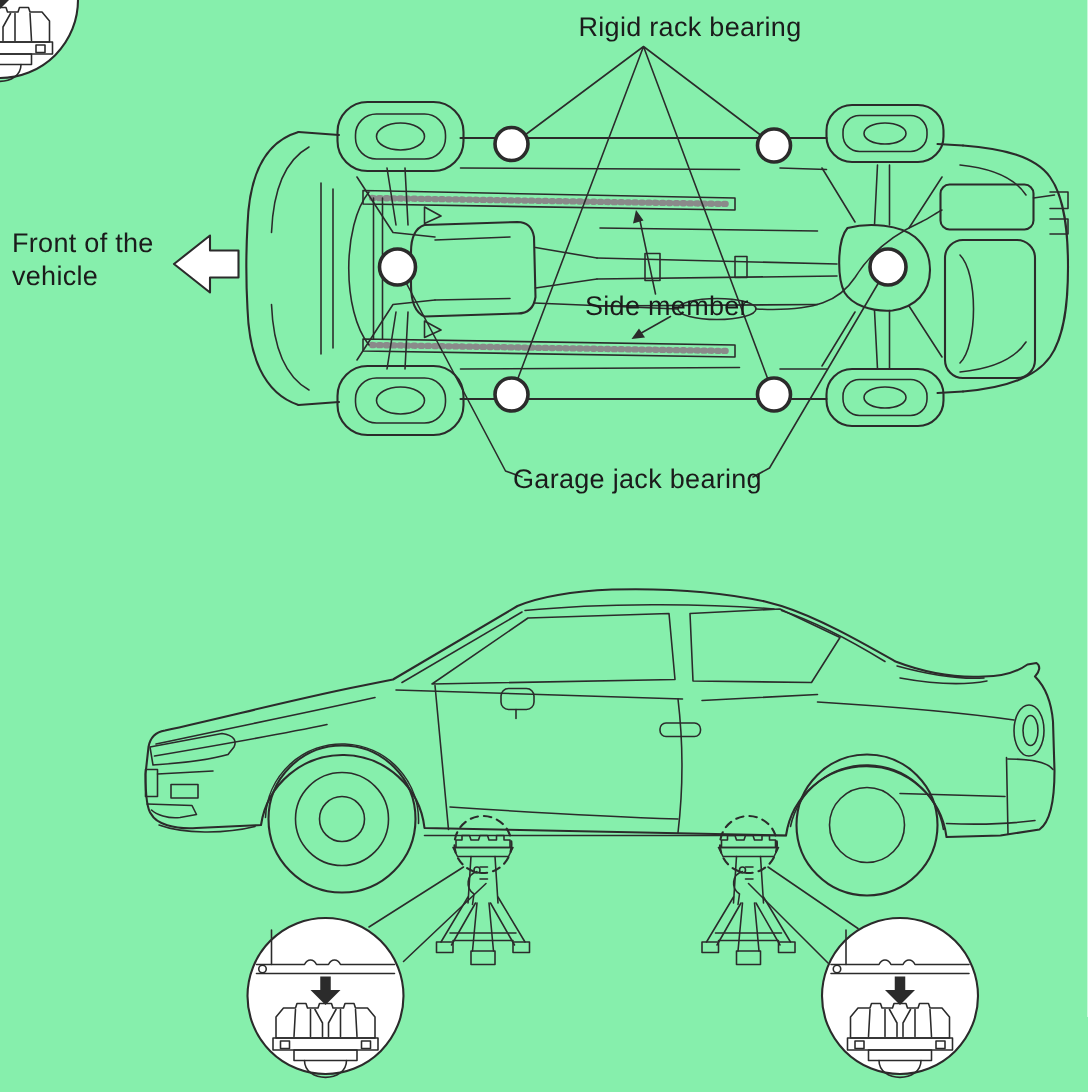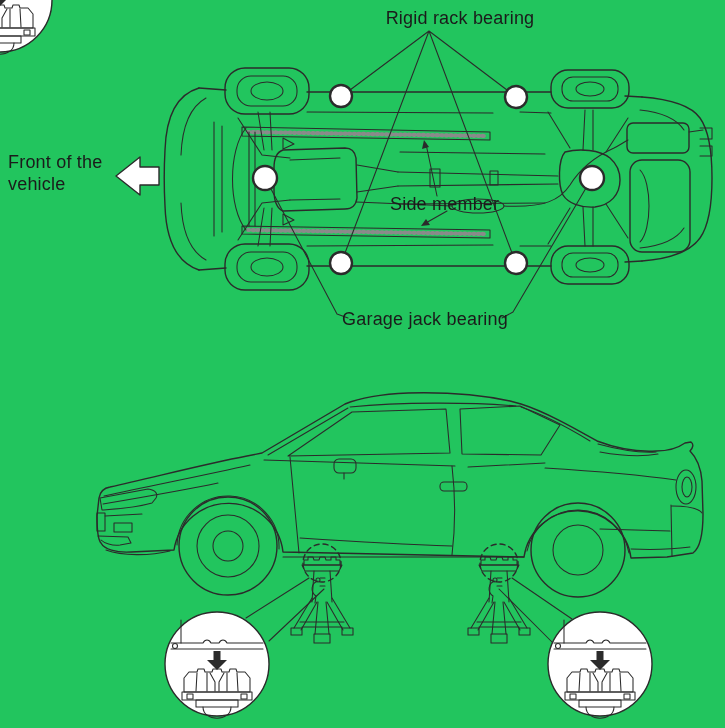--- a/index.html
+++ b/index.html
@@ -1,17 +1,17 @@
 <!DOCTYPE html>
 <html><head>
 <meta charset="utf-8">
 <style>
   html,body { margin:0; padding:0; background:#ffffff; }
   .stage {
-    position:relative; width:725px; height:728px; background:#22c55e;
+    position:relative; width:725px; height:728px; background:#86efac;
     font-family:"Liberation Sans", sans-serif; overflow:hidden;
   }
   svg { display:block; }
   .ln    { fill:none; stroke:#2b2b2b; stroke-width:1.4; stroke-linecap:round; stroke-linejoin:round; }
   .thin  { stroke-width:1.05; }
   .thick { stroke-width:2.4; }
   .wfill { fill:#ffffff; }
   .fillb { fill:#2b2b2b; stroke:none; }
   .dots  { fill:none; stroke:#8a8a8a; stroke-width:4.2; stroke-dasharray:1.2 3.4; stroke-linecap:round; }
   .dash  { stroke-dasharray:5 4; }

